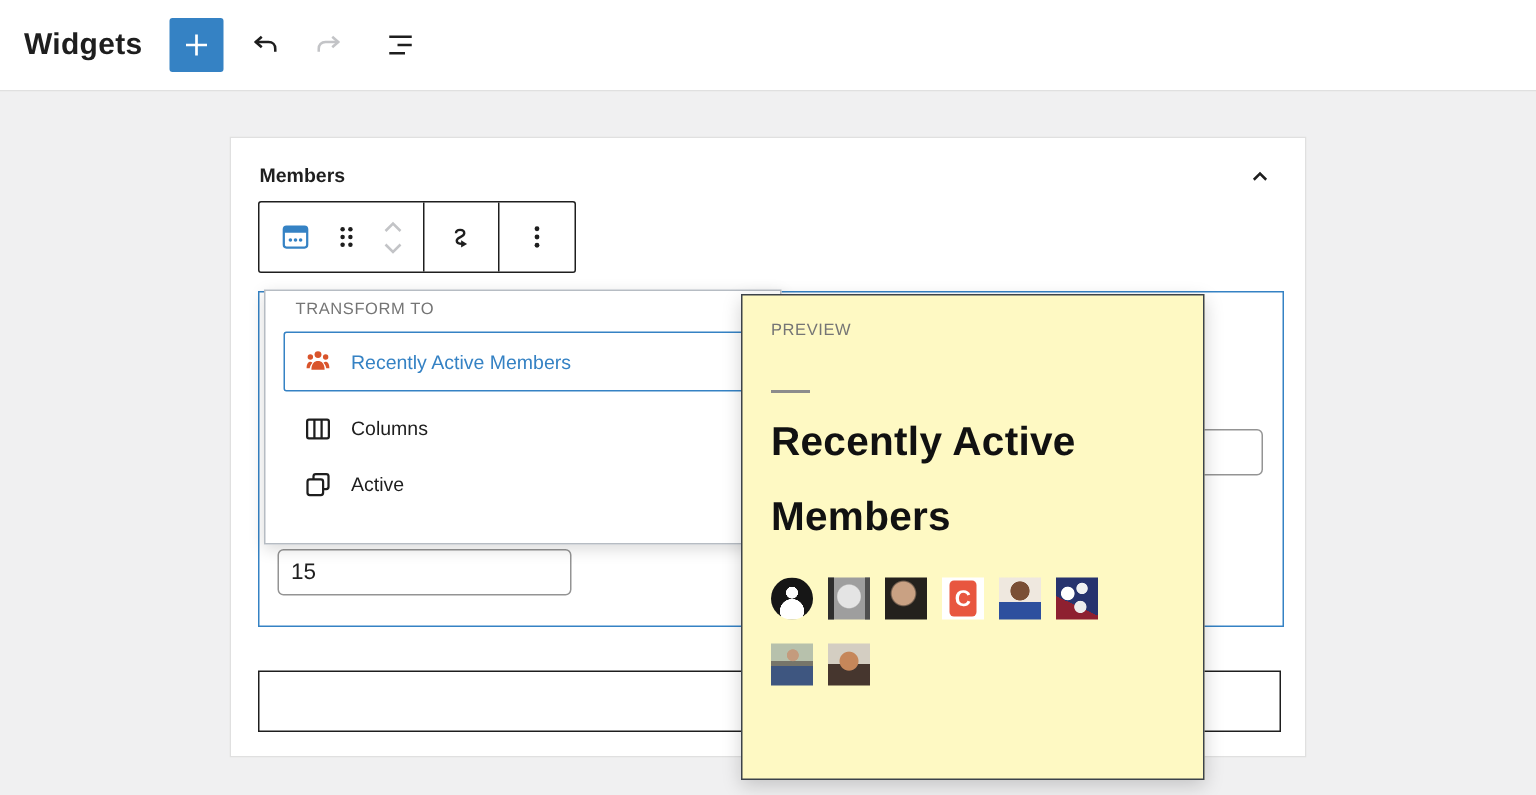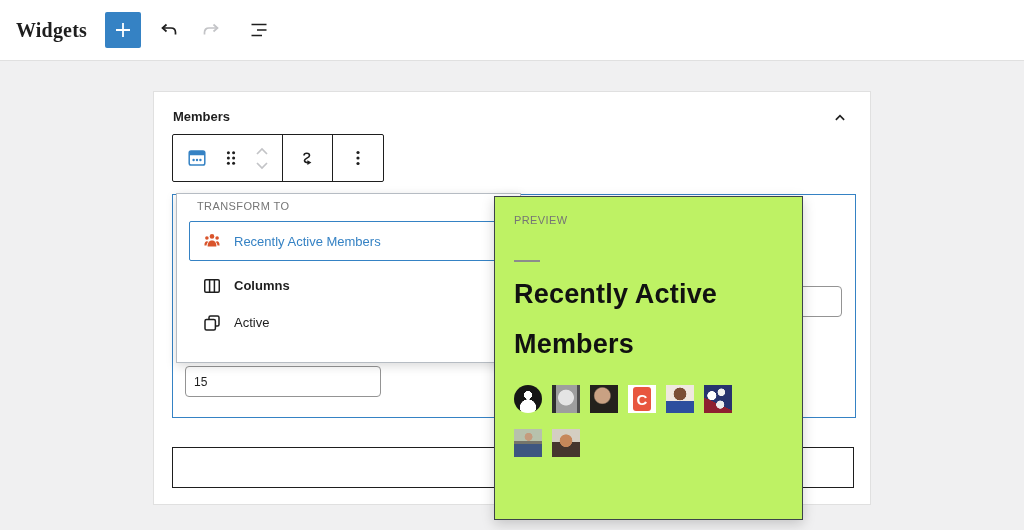--- a/index.html
+++ b/index.html
@@ -5,21 +5,21 @@
   :root{
     --accent:#3582c4; --orange:#d9542b; --dark:#1e1e1e; --muted:#757575;
     --page-bg:#f0f0f1; --border-light:#e0e0e0; --disabled:#c3c4c7; --input-border:#949494;
   }
   *{box-sizing:border-box; margin:0; padding:0;}
   html,body{width:1024px;height:530px;overflow:hidden;}
   body{font-family:"Liberation Sans",sans-serif;background:var(--page-bg);position:relative;color:var(--dark);}
 
   
   .topbar{position:absolute;left:0;top:0;width:1024px;height:61px;background:#fff;
-          border-bottom:1px solid var(--border-light);display:flex;align-items:center;font-family:Liberation Serif, serif;}
+          border-bottom:1px solid var(--border-light);display:flex;align-items:center;}
   .topbar h1{font-size:20px;font-weight:700;margin-left:16px;letter-spacing:.2px;}
   .add-btn{width:36px;height:36px;background:var(--accent);border:none;border-radius:2px;
            margin-left:18px;display:flex;align-items:center;justify-content:center;cursor:pointer;}
   .icon-btn{width:36px;height:36px;background:none;border:none;display:flex;align-items:center;
             justify-content:center;cursor:pointer;margin-left:6px;}
   svg{display:block;}
 
   
   .card{position:absolute;left:153px;top:91px;width:718px;height:414px;background:#fff;
         border:1px solid var(--border-light);z-index:1;}
@@ -36,44 +36,44 @@
   .tb-group.last{flex:1;}
   .tb-btn{background:none;border:none;padding:0;display:flex;align-items:center;justify-content:center;
           width:30px;height:40px;cursor:pointer;}
   .tb-movers{display:flex;flex-direction:column;align-items:center;justify-content:center;width:24px;}
   .tb-movers .tb-btn{height:15px;width:24px;}
 
   
   .selected-block{position:absolute;left:18px;top:102px;width:684px;height:224px;
                   border:1.5px solid var(--accent);background:#fff;}
   .wp-input{position:absolute;border:1px solid var(--input-border);border-radius:4px;background:#fff;
-            font-family:"Liberation Sans",sans-serif;font-size:12px;color:var(--dark);padding:0 8px;}
+            font-family:"Liberation Sans",sans-serif;font-size:15px;color:var(--dark);padding:0 8px;}
   .input-wide{left:12px;top:91px;width:657px;height:31px;}
   .input-count{left:12px;top:171px;width:196px;height:31px;}
 
   
   .bottom-block{position:absolute;left:18px;top:355px;width:682px;height:41px;background:#fff;
                 border:1px solid var(--dark);cursor:text;}
 
   
   .transform-pop{position:absolute;left:176px;top:193px;width:345px;height:170px;background:#fff;
                  border:1px solid #b6bcc3;box-shadow:0 3px 10px rgba(0,0,0,.15);z-index:3;
                  padding:6px 12px 10px 12px;}
   .pop-heading{font-size:11px;font-weight:500;color:var(--muted);text-transform:uppercase;
                letter-spacing:.4px;margin-left:8px;}
   .transform-item{display:flex;align-items:center;gap:10px;font-size:13px;cursor:pointer;
                   background:none;border:none;width:100%;text-align:left;
                   font-family:"Liberation Sans",sans-serif;color:var(--dark);}
   .transform-item.selected{border:1.5px solid var(--accent);border-radius:2px;height:40px;
                            margin-top:9px;padding:0 10px;color:var(--accent);}
   .transform-item.plain{height:37px;padding:0 10px;margin-left:1px;}
-  .transform-item.plain.first{margin-top:6px;font-weight:bold;}
-
-  
-  .preview-pop{position:absolute;left:494px;top:196px;width:309px;height:324px;background:#bef264;
+  .transform-item.plain.first{margin-top:6px;}
+
+  
+  .preview-pop{position:absolute;left:494px;top:196px;width:309px;height:324px;background:#fef9c3;
                border:1px solid #3c434a;box-shadow:0 4px 12px rgba(0,0,0,.18);z-index:4;
                padding:17px 19px;}
   .preview-divider{width:26px;height:2px;background:#8c8c8c;margin-top:34px;}
   .preview-title{font-size:27px;font-weight:700;line-height:50px;letter-spacing:.2px;
                  margin-top:7px;width:250px;color:#111;}
   .avatar-grid{display:flex;flex-wrap:wrap;column-gap:10px;row-gap:16px;width:240px;margin-top:16px;}
   .avatar{width:28px;height:28px;flex:0 0 28px;position:relative;background-size:cover;
           display:flex;align-items:center;justify-content:center;}
   .avatar.round{border-radius:50%;}
   .avatar span{display:flex;align-items:center;justify-content:center;width:18px;height:24px;

